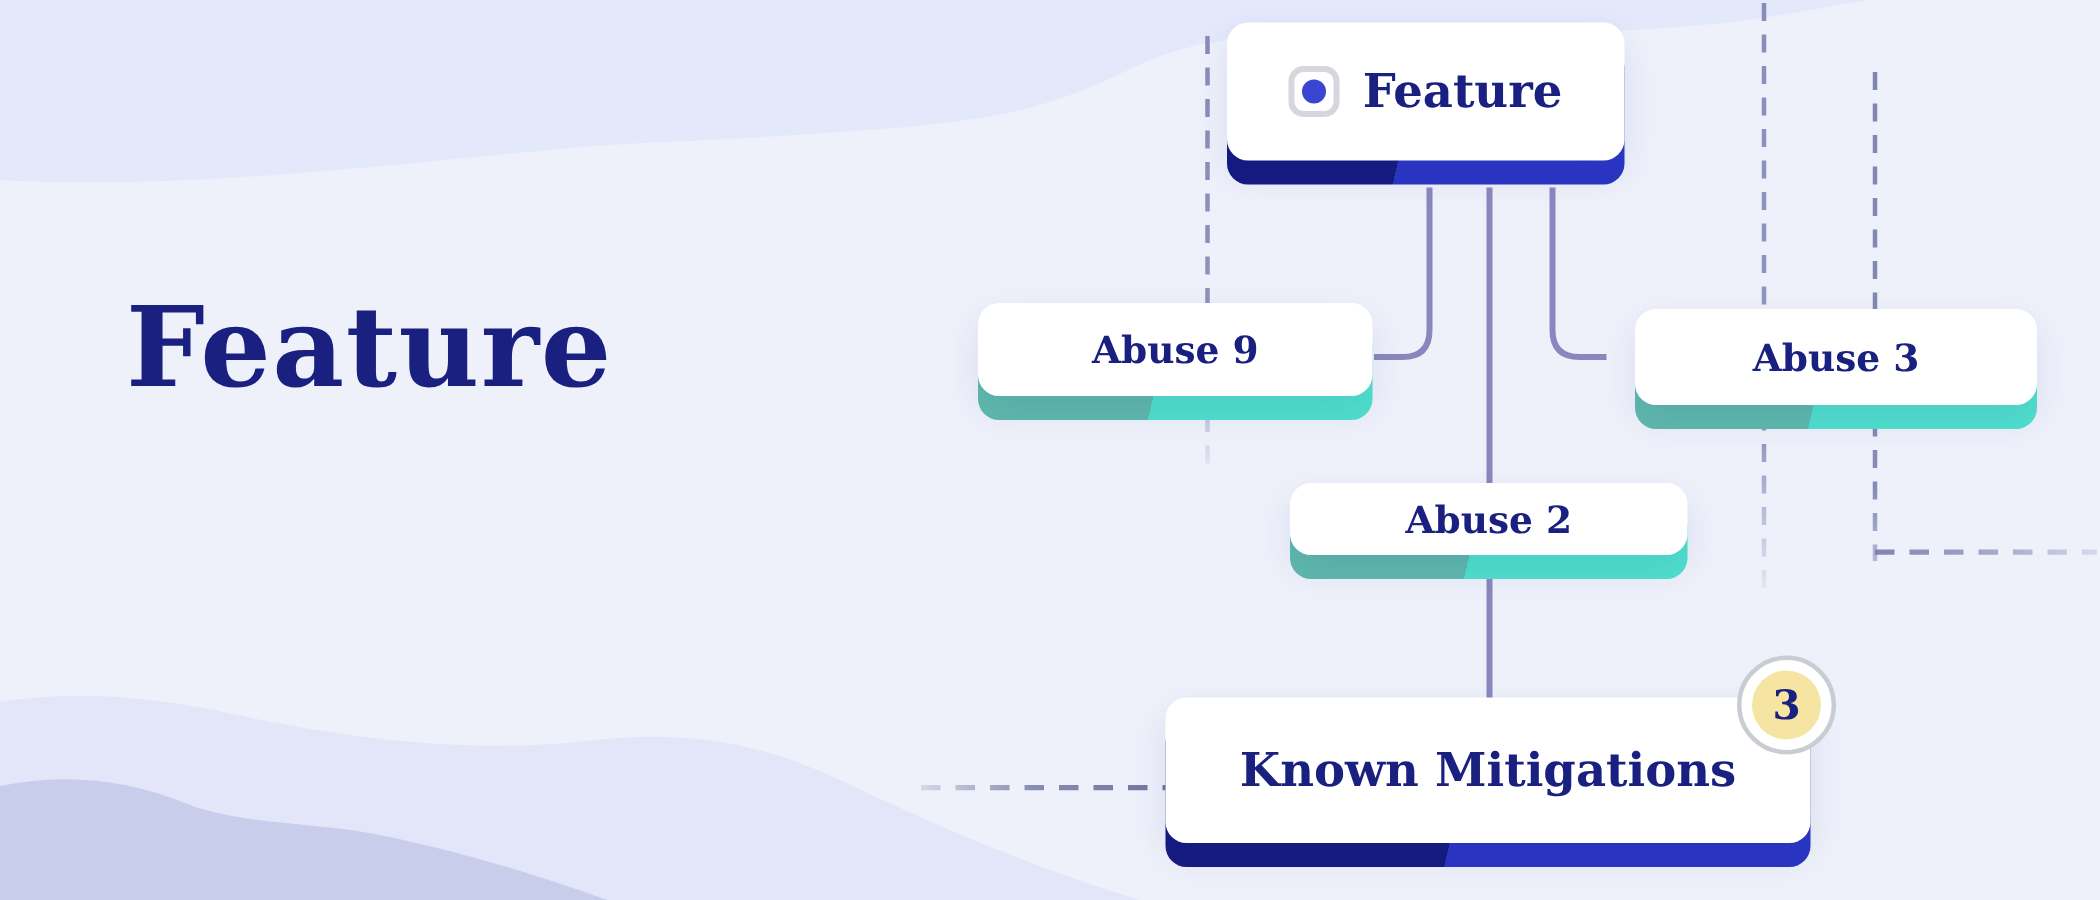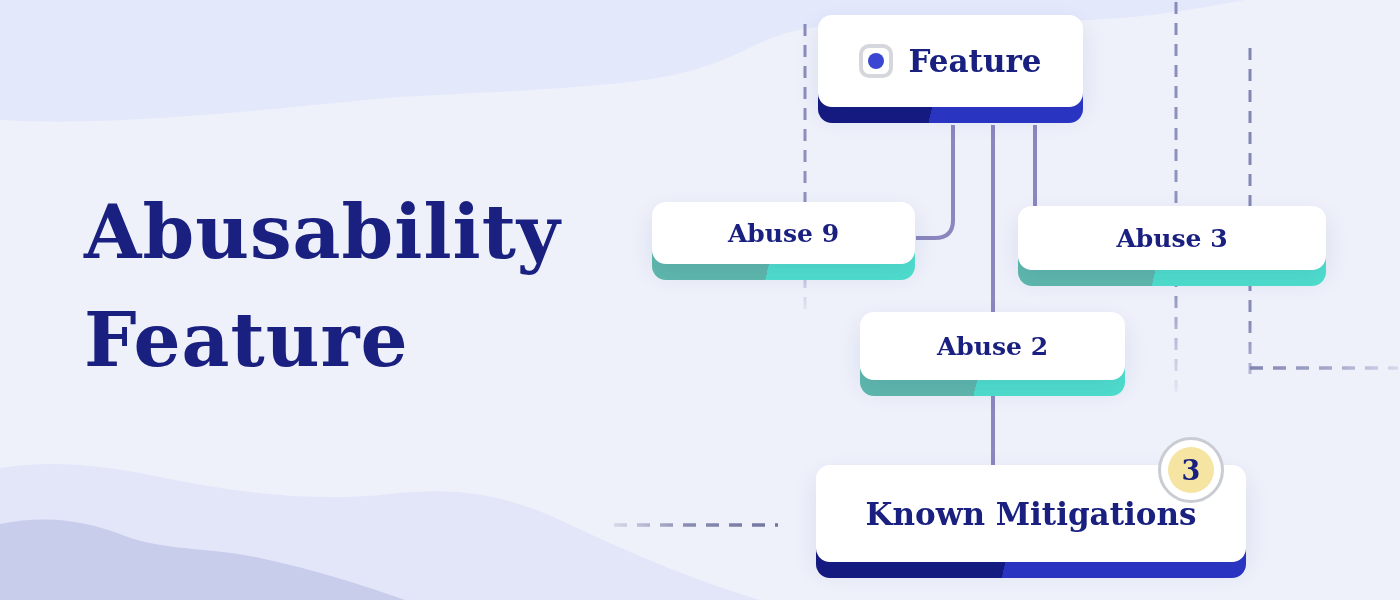--- a/index.html
+++ b/index.html
@@ -40,23 +40,23 @@
   .bar.blue{background:linear-gradient(103deg,var(--blue-dark) 0 46%,var(--blue-bright) 46% 100%);}
   .bar.teal{background:linear-gradient(103deg,var(--teal-dark) 0 46%,var(--teal-bright) 46% 100%);}
   .card .face{
     position:absolute;inset:0;background:#ffffff;border-radius:14px;
     box-shadow:0 10px 24px rgba(40,46,140,0.10);
     display:flex;align-items:center;justify-content:center;gap:15px;
     color:var(--navy);font-weight:bold;
   }
   .card-feature{left:818px;top:15px;width:265px;height:92px;font-size:31px;}
   .card-abuse1{left:652px;top:202px;width:263px;height:62px;font-size:25px;}
-  .card-abuse2{left:860px;top:312px;width:265px;height:68px;font-size:25px;}
-  .card-abuse3{left:1018px;top:206px;width:308px;height:64px;font-size:25px;}
-  .card-mitigations{left:777px;top:465px;width:430px;height:97px;font-size:31px;margin-left:39px;}
+  .card-abuse2{left:860px;top:322px;width:265px;height:48px;font-size:25px;}
+  .card-abuse3{left:1090px;top:206px;width:268px;height:64px;font-size:25px;}
+  .card-mitigations{left:777px;top:465px;width:430px;height:97px;font-size:31px;}
 
   .icon-target{
     width:34px;height:34px;box-sizing:border-box;flex:0 0 auto;
     border:4px solid var(--icon-ring);border-radius:10px;
     display:flex;align-items:center;justify-content:center;
   }
   .icon-target::before{
     content:"";width:16px;height:16px;border-radius:50%;
     background:var(--icon-blue);
   }
@@ -126,21 +126,20 @@
     </g>
 
     <g>
       <path class="connector" d="M953,125 V220 Q953,238 935,238 H916"></path>
       <path class="connector" d="M993,125 V470"></path>
       <path class="connector" d="M1035,125 V220 Q1035,238 1053,238 H1071"></path>
     </g>
   </svg>
 
   <div class="heading">
-    <span>Abusability</span>
     <span>Feature</span>
   </div>
 
   <div class="card card-feature">
     <div class="bar blue"></div>
     <div class="face">
       <span class="icon-target"></span>
       <span>Feature</span>
     </div>
   </div>

